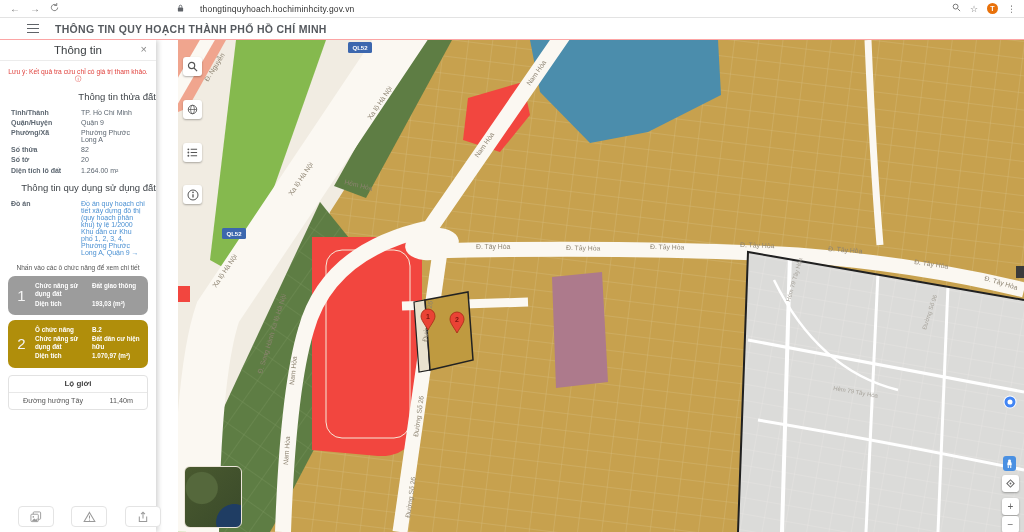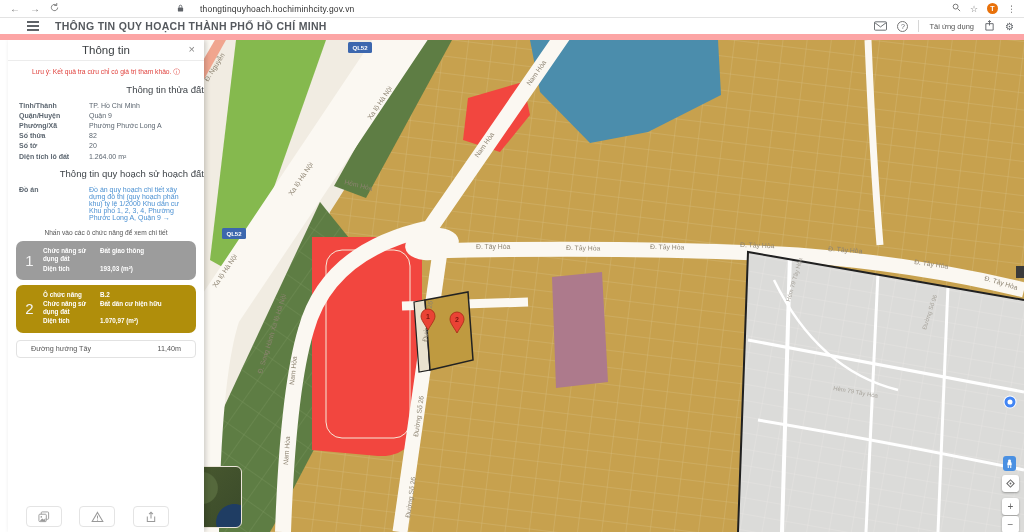--- a/index.html
+++ b/index.html
@@ -13,33 +13,33 @@
   .urlbox { display:flex; align-items:center; gap:16px; margin-left:118px; color:#333; }
   .url { font-size:8.5px; letter-spacing:.2px; }
   .bright { position:absolute; right:8px; display:flex; align-items:center; gap:9px; }
   .avatar { width:11px; height:11px; border-radius:50%; background:#e8710a; color:#fff; font-size:7px; font-weight:bold;
             display:flex; align-items:center; justify-content:center; }
   .kebab { font-size:9px; color:#666; }
   .star { font-size:9px; color:#777; }
 
   
   .appbar { position:absolute; top:18px; left:0; width:1024px; height:22px; background:#fff;
-            border-bottom:6px solid #fca5a5; display:flex; align-items:center; z-index:19; }
+            border-bottom:1px solid #fca5a5; display:flex; align-items:center; z-index:19; }
   .burger { margin-left:27px; display:flex; flex-direction:column; gap:2.5px; cursor:pointer; }
   .burger div { width:12px; height:1.6px; background:#5f6368; }
   .apptitle { margin-left:16px; font-size:10.5px; font-weight:bold; color:#55595e; letter-spacing:.3px; }
   .appright { position:absolute; right:10px; display:flex; align-items:center; gap:10px; color:#5f6368; }
   .helpcirc { width:11px; height:11px; border:1px solid #777; border-radius:50%; font-size:7px;
               display:flex; align-items:center; justify-content:center; }
   .vdiv { width:1px; height:12px; background:#d6d6d6; }
   .dlapp { font-size:7.5px; color:#555; }
   .gear { font-size:10px; }
 
   
-  .sidebar { position:absolute; top:40px; left:8px; width:196px; height:492px; background:#fff;
+  .sidebar { position:absolute; top:40px; left:0; width:156px; height:492px; background:#fff;
              box-shadow:2px 0 5px rgba(0,0,0,.18); z-index:10; }
   .p-head { position:relative; height:21px; border-bottom:1px solid #ececec; display:flex; align-items:center; justify-content:center; }
   .p-title { font-size:11.5px; color:#3c4043; }
   .p-close { position:absolute; right:9px; top:4px; font-size:11px; color:#888; cursor:pointer; line-height:1; }
   .warn { margin:7px 8px 2px; text-align:center; font-size:6.7px; color:#e0423d; }
   .warn-i { display:inline-block; }
   .sect { text-align:right; font-size:9.5px; color:#3f4449; margin:7px 0 5px; }
   .f-row { display:flex; padding:1.6px 11px; }
   .f-label { width:70px; font-size:7px; font-weight:bold; color:#5c6670; }
   .f-val { flex:1; font-size:7px; color:#5c6670; }
@@ -116,38 +116,20 @@
     </div>
   </div>
 
   <div class="appbar">
     <div class="burger">
         <div></div>
         <div></div>
         <div></div>
       </div>
     <div class="apptitle">THÔNG TIN QUY HOẠCH THÀNH PHỐ HỒ CHÍ MINH</div>
-    <div class="appright">
-      <span>
-        <svg width="13" height="10" viewBox="0 0 14 10">
-            <rect x=".5" y=".5" width="13" height="9" rx="1" fill="none" stroke="#5f6368"></rect>
-            <path d="M1 1.5 7 6l6-4.5" fill="none" stroke="#5f6368"></path>
-          </svg>
-      </span>
-      <span class="helpcirc">?</span>
-      <span class="vdiv"></span>
-      <span class="dlapp">Tải ứng dụng</span>
-      <span>
-        <svg width="11" height="11" viewBox="0 0 12 12">
-            <path d="M2 4h8v7H2z" fill="none" stroke="#5f6368"></path>
-            <path d="M6 6V.8M4.3 2.2 6 .6l1.7 1.6" fill="none" stroke="#5f6368"></path>
-          </svg>
-      </span>
-      <span class="gear">⚙</span>
-    </div>
   </div>
 
   <div class="map">
     <svg viewBox="0 0 846 492" width="846" height="492">
       <defs>
         <pattern id="lots" width="24" height="17" patternUnits="userSpaceOnUse" patternTransform="rotate(7)">
           <path d="M0 0H24M0 0V17" stroke="#d9c489" stroke-width=".8" fill="none"></path>
         </pattern>
         <pattern id="glots" width="22" height="16" patternUnits="userSpaceOnUse" patternTransform="rotate(10)">
           <path d="M0 0H22M0 0V16" stroke="#e9e7e3" stroke-width=".8" fill="none"></path>
@@ -345,21 +327,21 @@
     </div>
     <div class="f-row">
       <div class="f-label">Số tờ</div>
       <div class="f-val">20</div>
     </div>
     <div class="f-row">
       <div class="f-label">Diện tích lô đất</div>
       <div class="f-val">1.264.00 m²</div>
     </div>
 
-    <div class="sect">Thông tin quy hoạch sử hoạch đất</div>
+    <div class="sect">Thông tin quy dụng sử dụng đất</div>
 
     <div class="f-row">
       <div class="f-label">Đồ án</div>
       <div class="f-val link">
         <span>Đồ án quy hoạch chi tiết xây dựng đô thị (quy hoạch phân khu) tỷ lệ 1/2000 Khu dân cư Khu phố 1, 2, 3, 4, Phường Phước Long A, Quận 9</span>
         <span>→</span>
       </div>
     </div>
 
     <div class="hint">Nhấn vào các ô chức năng để xem chi tiết</div>
@@ -390,20 +372,21 @@
             <div class="z-val">Đất dân cư hiện hữu</div>
           </div>
         <div class="z-row">
             <div class="z-label">Diện tích</div>
             <div class="z-val">1.070,97 (m²)</div>
           </div>
       </div>
     </div>
 
     <div class="lg-table">
+      <div class="lg-head">Lộ giới</div>
       <div class="lg-row">
         <span>Đường hướng Tây</span>
         <span>11,40m</span>
       </div>
     </div>
 
     <div class="p-actions">
       <div class="act-btn">
         <svg width="12" height="12" viewBox="0 0 13 13">
             <rect x="3.5" y="1" width="8" height="8" rx="1" fill="none" stroke="#999"></rect>

